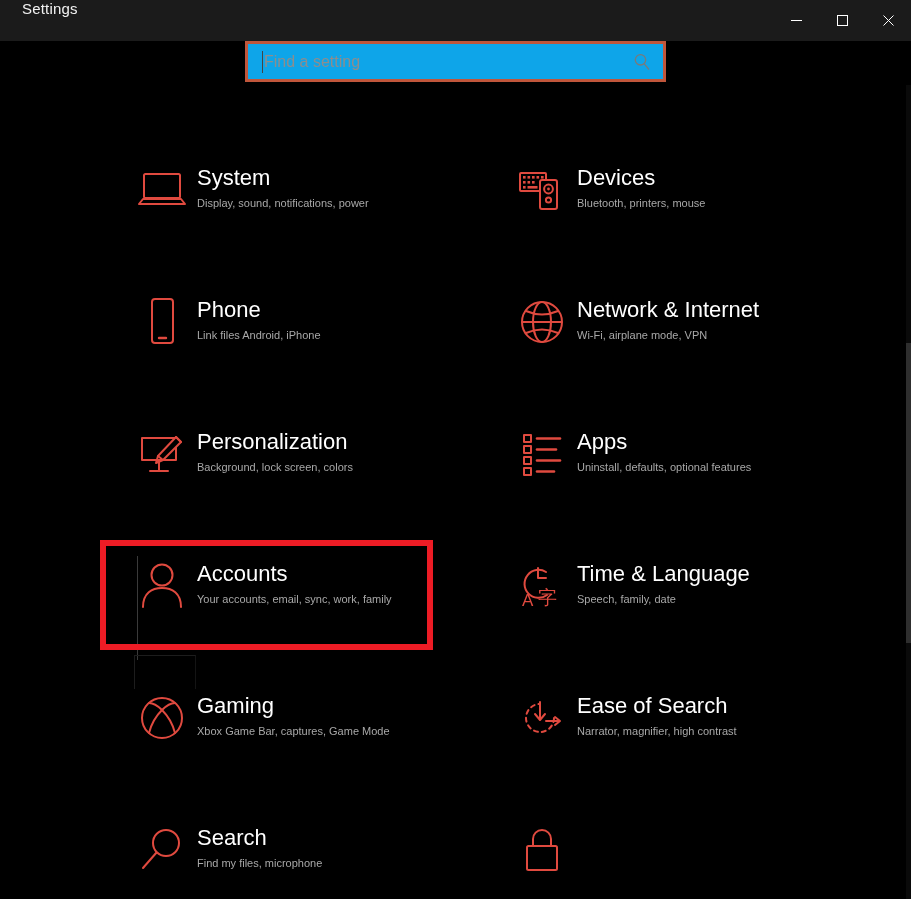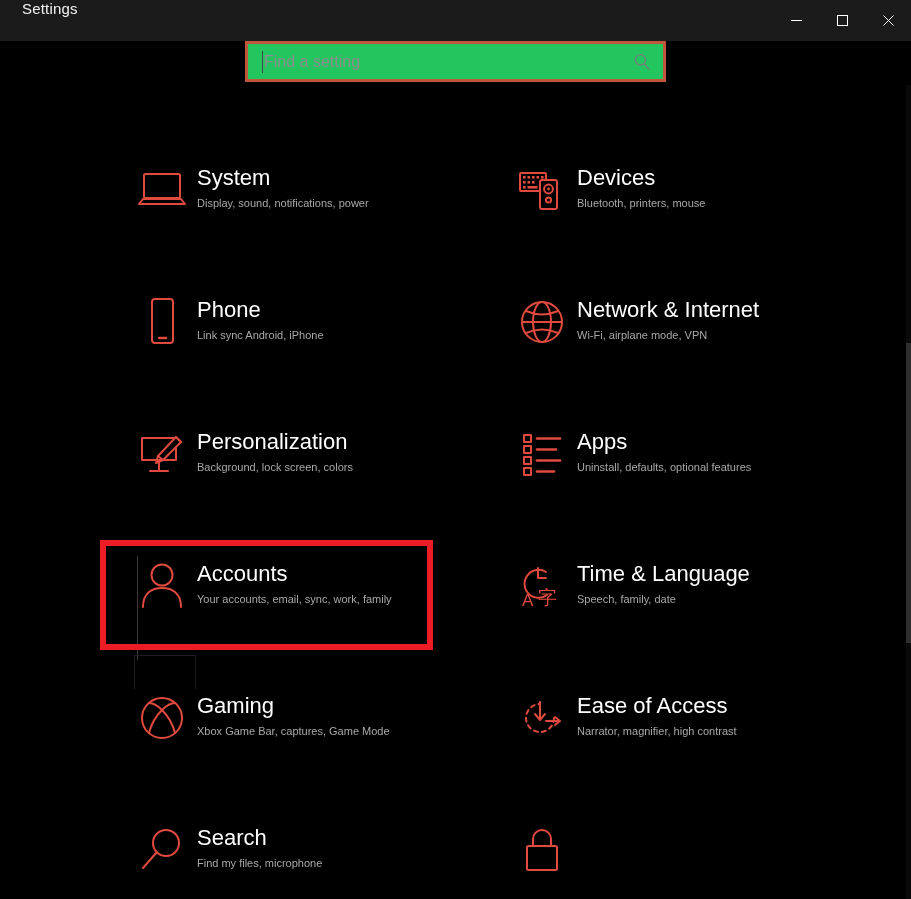--- a/index.html
+++ b/index.html
@@ -52,21 +52,21 @@
   .wc-glyph { display: block; }
 
   
   .search-wrap {
     position: absolute;
     left: 245px;
     top: 41px;
     width: 421px;
     height: 41px;
     border: 3px solid #c0563b;
-    background: #22c55e;
+    background: #0ea5e9;
     display: flex;
     align-items: center;
     padding: 0 10px 0 14px;
   }
   .search-caret {
     width: 1px;
     height: 22px;
     background: #444;
     margin-right: 1px;
   }
@@ -280,21 +280,21 @@
       </div>
       <div class="tile">
         <div class="tile-icon">
           <svg width="36" height="52" viewBox="0 0 36 52">
             <rect x="8" y="3" width="21" height="44" rx="3" fill="none" stroke="#e04a3f" stroke-width="2" stroke-linecap="round" stroke-linejoin="round"></rect>
             <line x1="15" y1="42" x2="22" y2="42" stroke="#e04a3f" stroke-width="2.4" stroke-linecap="round"></line>
           </svg>
         </div>
         <div class="tile-text">
           <div class="tile-title">Phone</div>
-          <div class="tile-desc">Link sync Android, iPhone</div>
+          <div class="tile-desc">Link files Android, iPhone</div>
         </div>
       </div>
       <div class="tile">
         <div class="tile-icon">
           <svg width="48" height="48" viewBox="0 0 48 48">
             <circle cx="24" cy="24" r="20" fill="none" stroke="#e04a3f" stroke-width="2" stroke-linecap="round" stroke-linejoin="round"></circle>
             <ellipse cx="24" cy="24" rx="9" ry="20" fill="none" stroke="#e04a3f" stroke-width="2" stroke-linecap="round" stroke-linejoin="round"></ellipse>
             <line x1="4" y1="24" x2="44" y2="24" stroke="#e04a3f" stroke-width="2"></line>
             <path d="M8 13 Q24 20 40 13" fill="none" stroke="#e04a3f" stroke-width="2" stroke-linecap="round" stroke-linejoin="round"></path>
             <path d="M8 35 Q24 28 40 35" fill="none" stroke="#e04a3f" stroke-width="2" stroke-linecap="round" stroke-linejoin="round"></path>
@@ -388,21 +388,21 @@
         <div class="tile-icon">
           <svg width="48" height="48" viewBox="0 0 48 48">
             <path d="M36 24 A14 14 0 1 1 22 10" fill="none" stroke="#e04a3f" stroke-width="2" stroke-linecap="round" stroke-linejoin="round" stroke-dasharray="4 4"></path>
             <line x1="22" y1="8" x2="22" y2="25" fill="none" stroke="#e04a3f" stroke-width="2" stroke-linecap="round" stroke-linejoin="round"></line>
             <polyline points="17,20 22,26 27,20" fill="none" stroke="#e04a3f" stroke-width="2" stroke-linecap="round" stroke-linejoin="round"></polyline>
             <line x1="28" y1="27" x2="41" y2="27" fill="none" stroke="#e04a3f" stroke-width="2" stroke-linecap="round" stroke-linejoin="round"></line>
             <polyline points="37,23 42,27 37,31" fill="none" stroke="#e04a3f" stroke-width="2" stroke-linecap="round" stroke-linejoin="round"></polyline>
           </svg>
         </div>
         <div class="tile-text">
-          <div class="tile-title">Ease of Access</div>
+          <div class="tile-title">Ease of Search</div>
           <div class="tile-desc">Narrator, magnifier, high contrast</div>
         </div>
       </div>
       <div class="tile">
         <div class="tile-icon">
           <svg width="48" height="48" viewBox="0 0 48 48">
             <circle cx="28" cy="17" r="13" fill="none" stroke="#e04a3f" stroke-width="2" stroke-linecap="round" stroke-linejoin="round"></circle>
             <line x1="18.5" y1="26.5" x2="5" y2="42" fill="none" stroke="#e04a3f" stroke-width="2" stroke-linecap="round" stroke-linejoin="round"></line>
           </svg>
         </div>

